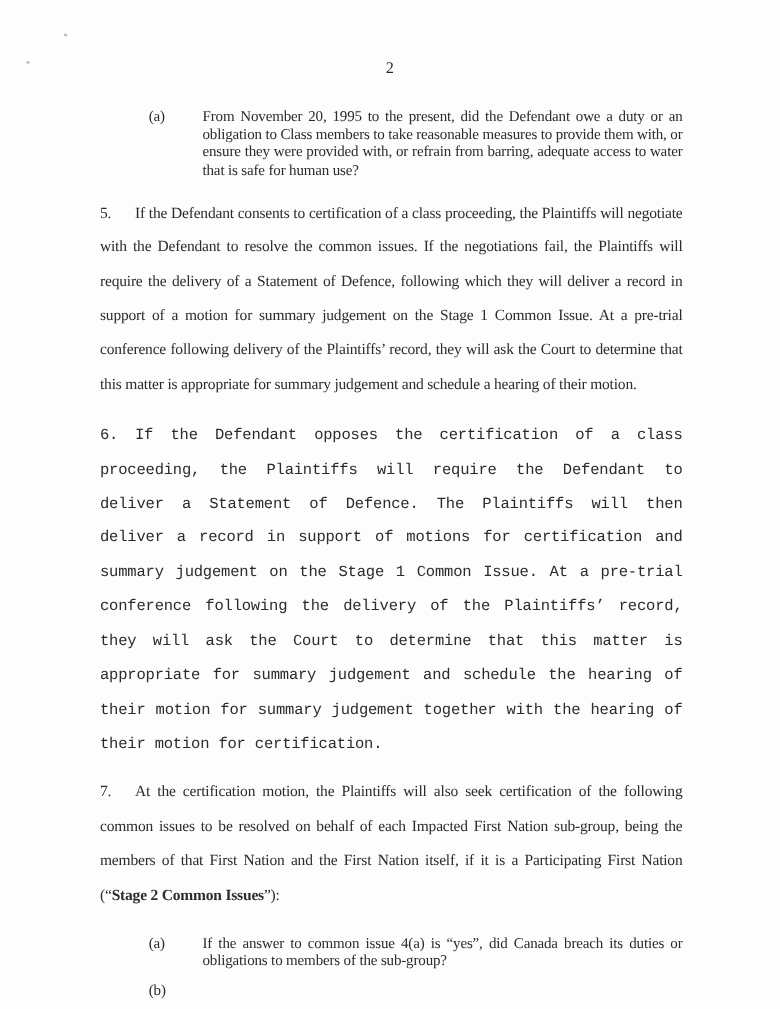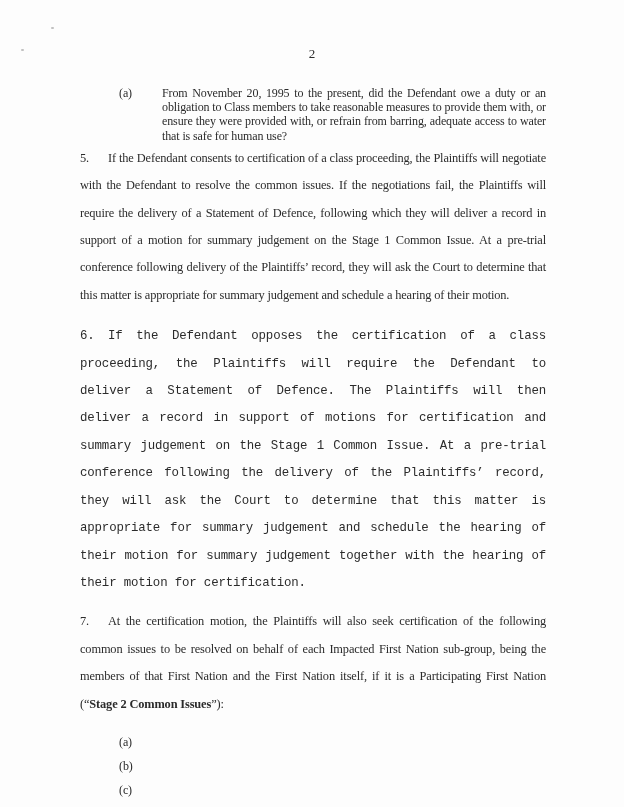--- a/index.html
+++ b/index.html
@@ -53,21 +53,21 @@
   .sub .tx { flex: 1; font-family: Liberation Serif, serif; }
   
   .para {
     margin: 0;
     font-size: 12.4px;
     line-height: 27.4px;
     letter-spacing: -0.15px;
     text-align: justify;
   }
   .pnum { display: inline-block; width: 28px; }
-  .m-p5 { margin-top: 2px; }
+  .m-p5 { margin-top: 14px; }
   .m-p6 { margin-top: 14px; font-family: Liberation Mono, monospace; }
   .m-p7 { margin-top: 11px; }
   .m-sa { margin-top: 17px; }
   .m-sb { margin-top: 10px; }
   .m-sc { margin-top: 10px; }
   .b  { font-weight: bold; }
   .i  { font-style: italic; }
   .bi { font-weight: bold; font-style: italic; }
 </style>
 </head>
@@ -88,20 +88,21 @@
     </div>
 
     <p class="para m-p5"><span class="pnum">5.</span><span>If the Defendant consents to certification of a class proceeding, the Plaintiffs will negotiate with the Defendant to resolve the common issues. If the negotiations fail, the Plaintiffs will require the delivery of a Statement of Defence, following which they will deliver a record in support of a motion for summary judgement on the Stage 1 Common Issue. At a pre-trial conference following delivery of the Plaintiffs’ record, they will ask the Court to determine that this matter is appropriate for summary judgement and schedule a hearing of their motion.</span></p>
 
     <p class="para m-p6"><span class="pnum">6.</span><span>If the Defendant opposes the certification of a class proceeding, the Plaintiffs will require the Defendant to deliver a Statement of Defence. The Plaintiffs will then deliver a record in support of motions for certification and summary judgement on the Stage 1 Common Issue. At a pre-trial conference following the delivery of the Plaintiffs’ record, they will ask the Court to determine that this matter is appropriate for summary judgement and schedule the hearing of their motion for summary judgement together with the hearing of their motion for certification.</span></p>
 
     <p class="para m-p7"><span class="pnum">7.</span><span>At the certification motion, the Plaintiffs will also seek certification of the following common issues to be resolved on behalf of each Impacted First Nation sub-group, being the members of that First Nation and the First Nation itself, if it is a Participating First Nation (“</span><span class="b">Stage 2 Common Issues</span><span>”):</span></p>
 
     <div class="sub m-sa">
       <span class="mk">(a)</span>
+      <span class="tx">If the answer to common issue 4(a) is “yes”, did Canada breach its duties or obligations to members of the sub-group?</span>
     </div>
 
     <div class="sub m-sb">
       <span class="mk">(b)</span>
     </div>
 
     <div class="sub m-sc">
       <span class="mk">(c)</span>
     </div>
 

